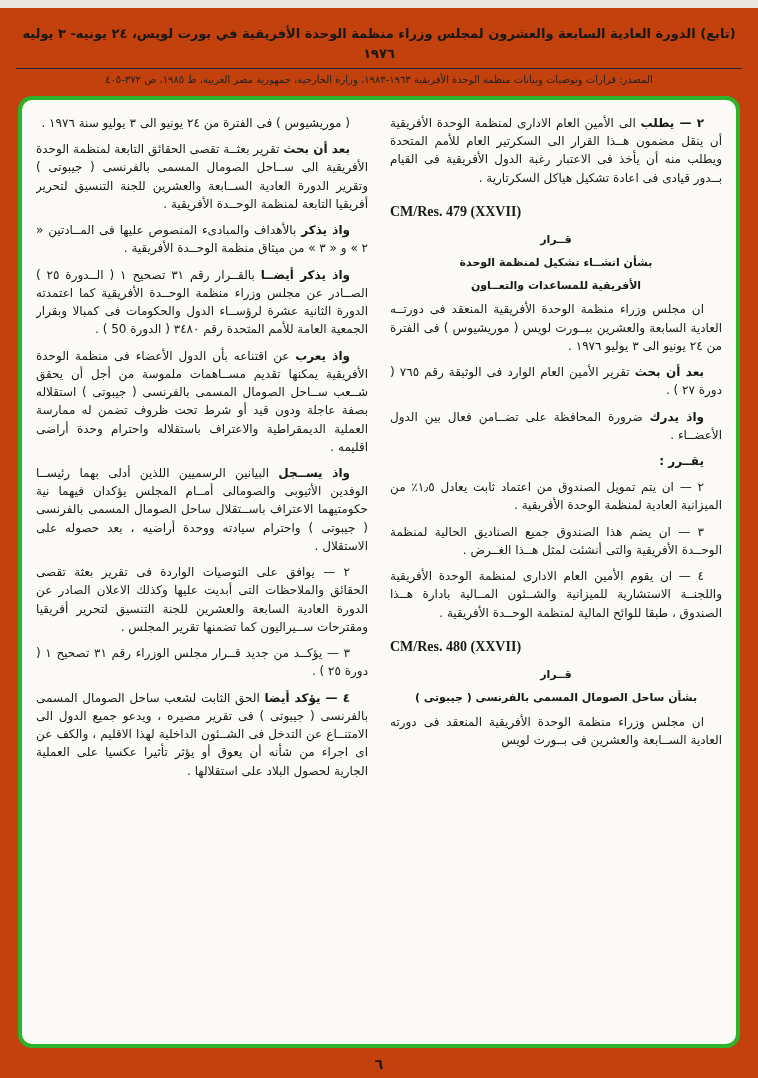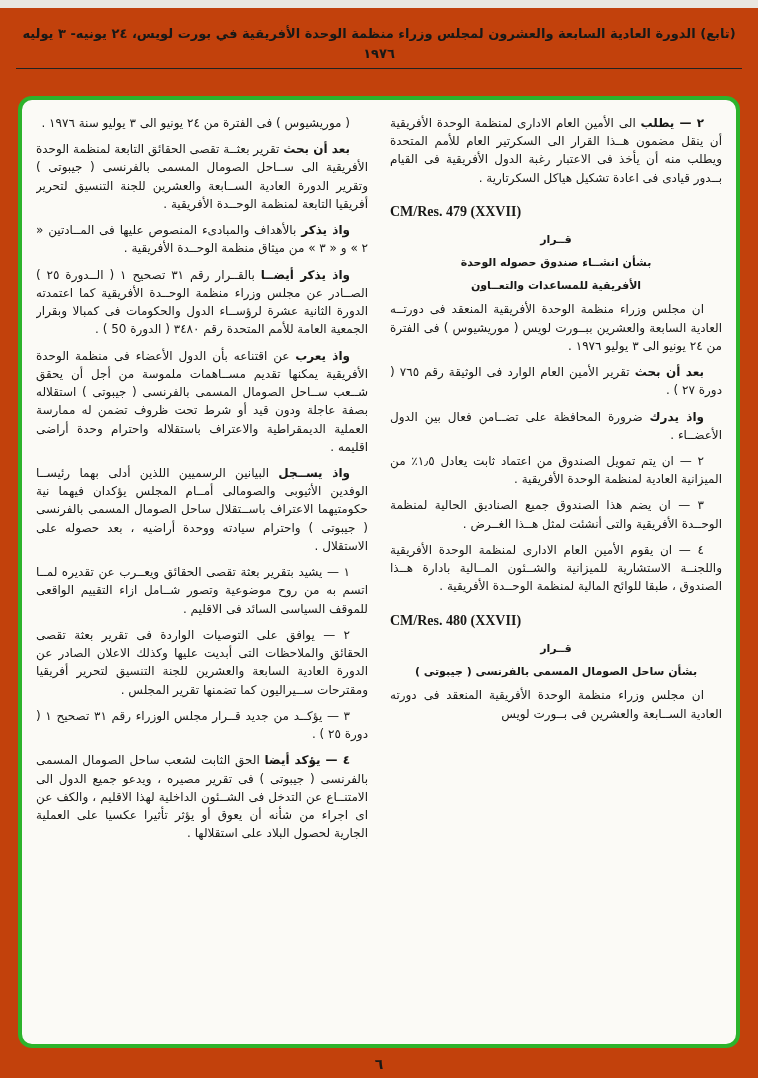--- a/index.html
+++ b/index.html
@@ -107,51 +107,52 @@
   }
 </style>
 </head>
 <body>
 
 <div class="page">
 
   <header class="hdr">
     <div class="hdr-title">(تابع) الدورة العادية السابعة والعشرون لمجلس وزراء منظمة الوحدة الأفريقية في بورت لويس، ٢٤ يونيه- ٣ يوليه ١٩٧٦</div>
     <hr class="hdr-rule">
+    <div class="hdr-source">المصدر: قرارات وتوصيات وبيانات منظمة الوحدة الأفريقية ١٩٦٣-١٩٨٣، وزارة الخارجية، جمهورية مصر العربية، ط ١٩٨٥، ص ٣٧٢-٤٠٥</div>
   </header>
 
   <div class="frame" style="border-color: rgb(44, 179, 44);">
     <div class="columns">
 
       <section class="col">
         <p class="para"><b>٢ — يطلب</b><span> الى الأمين العام الادارى لمنظمة الوحدة الأفريقية أن ينقل مضمون هــذا القرار الى السكرتير العام للأمم المتحدة ويطلب منه أن يأخذ فى الاعتبار رغبة الدول الأفريقية فى القيام بــدور قيادى فى اعادة تشكيل هياكل السكرتارية .</span></p>
         <div class="ref">CM/Res. 479 (XXVII)</div>
         <div class="heading main">قــرار</div>
-        <div class="heading">بشأن انشــاء صندوق حصوله الوحدة</div>
+        <div class="heading">بشأن انشــاء تشكيل لمنظمة الوحدة</div>
         <div class="heading">الأفريقية للمساعدات والتعــاون</div>
         <p class="para"><span>ان مجلس وزراء منظمة الوحدة الأفريقية المنعقد فى دورتــه العادية السابعة والعشرين ببــورت لويس ( موريشيوس ) فى الفترة من ٢٤ يونيو الى ٣ يوليو ١٩٧٦ .</span></p>
         <p class="para"><b>بعد أن بحث</b><span> تقرير الأمين العام الوارد فى الوثيقة رقم ٧٦٥ ( دورة ٢٧ ) .</span></p>
         <p class="para"><b>واذ يدرك</b><span> ضرورة المحافظة على تضــامن فعال بين الدول الأعضــاء .</span></p>
+        <p class="decree">يقــرر :</p>
         <p class="para"><span>٢ — ان يتم تمويل الصندوق من اعتماد ثابت يعادل ١٫٥٪ من الميزانية العادية لمنظمة الوحدة الأفريقية .</span></p>
         <p class="para"><span>٣ — ان يضم هذا الصندوق جميع الصناديق الحالية لمنظمة الوحــدة الأفريقية والتى أنشئت لمثل هــذا الغــرض .</span></p>
         <p class="para"><span>٤ — ان يقوم الأمين العام الادارى لمنظمة الوحدة الأفريقية واللجنــة الاستشارية للميزانية والشــئون المــالية بادارة هــذا الصندوق ، طبقا للوائح المالية لمنظمة الوحــدة الأفريقية .</span></p>
         <div class="ref">CM/Res. 480 (XXVII)</div>
         <div class="heading main">قــرار</div>
         <div class="heading">بشأن ساحل الصومال المسمى بالفرنسى ( جيبوتى )</div>
         <p class="para"><span>ان مجلس وزراء منظمة الوحدة الأفريقية المنعقد فى دورته العادية الســابعة والعشرين فى بــورت لويس</span></p>
       </section>
 
       <section class="col">
         <p class="para"><span>( موريشيوس ) فى الفترة من ٢٤ يونيو الى ٣ يوليو سنة ١٩٧٦ .</span></p>
         <p class="para"><b>بعد أن بحث</b><span> تقرير بعثــة تقصى الحقائق التابعة لمنظمة الوحدة الأفريقية الى ســاحل الصومال المسمى بالفرنسى ( جيبوتى ) وتقرير الدورة العادية الســابعة والعشرين للجنة التنسيق لتحرير أفريقيا التابعة لمنظمة الوحــدة الأفريقية .</span></p>
         <p class="para"><b>واذ يذكر</b><span> بالأهداف والمبادىء المنصوص عليها فى المــادتين « ٢ » و « ٣ » من ميثاق منظمة الوحــدة الأفريقية .</span></p>
         <p class="para"><b>واذ يذكر أيضــا</b><span> بالقــرار رقم ٣١ تصحيح ١ ( الــدورة ٢٥ ) الصــادر عن مجلس وزراء منظمة الوحــدة الأفريقية كما اعتمدته الدورة الثانية عشرة لرؤســاء الدول والحكومات فى كمبالا وبقرار الجمعية العامة للأمم المتحدة رقم ٣٤٨٠ ( الدورة 50 ) .</span></p>
         <p class="para"><b>واذ يعرب</b><span> عن اقتناعه بأن الدول الأعضاء فى منظمة الوحدة الأفريقية يمكنها تقديم مســاهمات ملموسة من أجل أن يحقق شــعب ســاحل الصومال المسمى بالفرنسى ( جيبوتى ) استقلاله بصفة عاجلة ودون قيد أو شرط تحت ظروف تضمن له ممارسة العملية الديمقراطية والاعتراف باستقلاله واحترام وحدة أراضى اقليمه .</span></p>
         <p class="para"><b>واذ يســجل</b><span> البيانين الرسميين اللذين أدلى بهما رئيســا الوفدين الأثيوبى والصومالى أمــام المجلس يؤكدان فيهما نية حكومتيهما الاعتراف باســتقلال ساحل الصومال المسمى بالفرنسى ( جيبوتى ) واحترام سيادته ووحدة أراضيه ، بعد حصوله على الاستقلال .</span></p>
-        <p class="para"><span>١ — يشيد بتقرير بعثة تقصى الحقائق ويعــرب عن تقديره لمــا اتسم به من روح موضوعية وتصور شــامل ازاء التقييم الواقعى للموقف السياسى السائد فى الاقليم .</span></p>
         <p class="para"><span>٢ — يوافق على التوصيات الواردة فى تقرير بعثة تقصى الحقائق والملاحظات التى أبديت عليها وكذلك الاعلان الصادر عن الدورة العادية السابعة والعشرين للجنة التنسيق لتحرير أفريقيا ومقترحات ســيراليون كما تضمنها تقرير المجلس .</span></p>
         <p class="para"><span>٣ — يؤكــد من جديد قــرار مجلس الوزراء رقم ٣١ تصحيح ١ ( دورة ٢٥ ) .</span></p>
         <p class="para"><b>٤ — يؤكد أيضا</b><span> الحق الثابت لشعب ساحل الصومال المسمى بالفرنسى ( جيبوتى ) فى تقرير مصيره ، ويدعو جميع الدول الى الامتنــاع عن التدخل فى الشــئون الداخلية لهذا الاقليم ، والكف عن اى اجراء من شأنه أن يعوق أو يؤثر تأثيرا عكسيا على العملية الجارية لحصول البلاد على استقلالها .</span></p>
       </section>
 
     </div>
   </div>
 
   <div class="page-number">٦</div>
 

